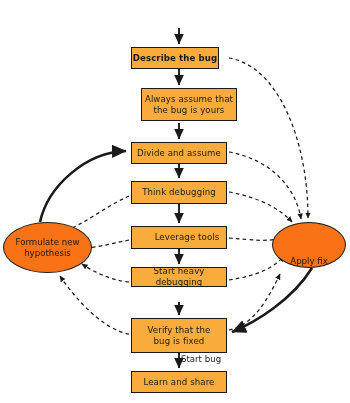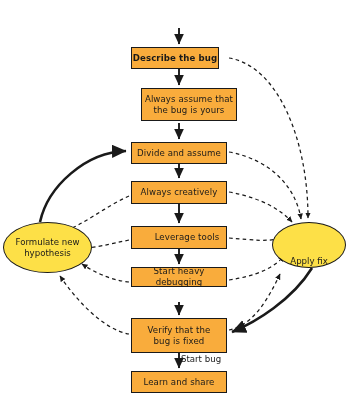--- a/index.html
+++ b/index.html
@@ -32,21 +32,21 @@
     text-align: center;
     font-size: 8.6px;
     line-height: 11px;
     color: #1a1a1a;
     letter-spacing: 0.1px;
     white-space: pre-line;
   }
   .node-ellipse {
     position: absolute;
     box-sizing: border-box;
-    background: #fde047;
+    background: #f97316;
     border: 1.5px solid #1a1a1a;
     border-radius: 50%;
     display: flex;
     align-items: center;
     justify-content: center;
     text-align: center;
     font-size: 8.6px;
     line-height: 11px;
     color: #1a1a1a;
     white-space: pre-line;
@@ -115,21 +115,21 @@
   <div class="node-box" style="left:131px;top:88px;width:96px;height:33px;margin-left:10px;">
     <span>Always assume that
 the bug is yours</span>
   </div>
 
   <div class="node-box" style="left:131px;top:142px;width:96px;height:22px;">
     <span>Divide and assume</span>
   </div>
 
   <div class="node-box" style="left:131px;top:181px;width:96px;height:23px;">
-    <span>Always creatively</span>
+    <span>Think debugging</span>
   </div>
 
   <div class="node-box" style="left:131px;top:226px;width:96px;height:23px;padding-left:16px;">
     <span>Leverage tools</span>
   </div>
 
   <div class="node-box" style="left:131px;top:267px;width:96px;height:20px;">
     <span>Start heavy
 debugging</span>
   </div>

